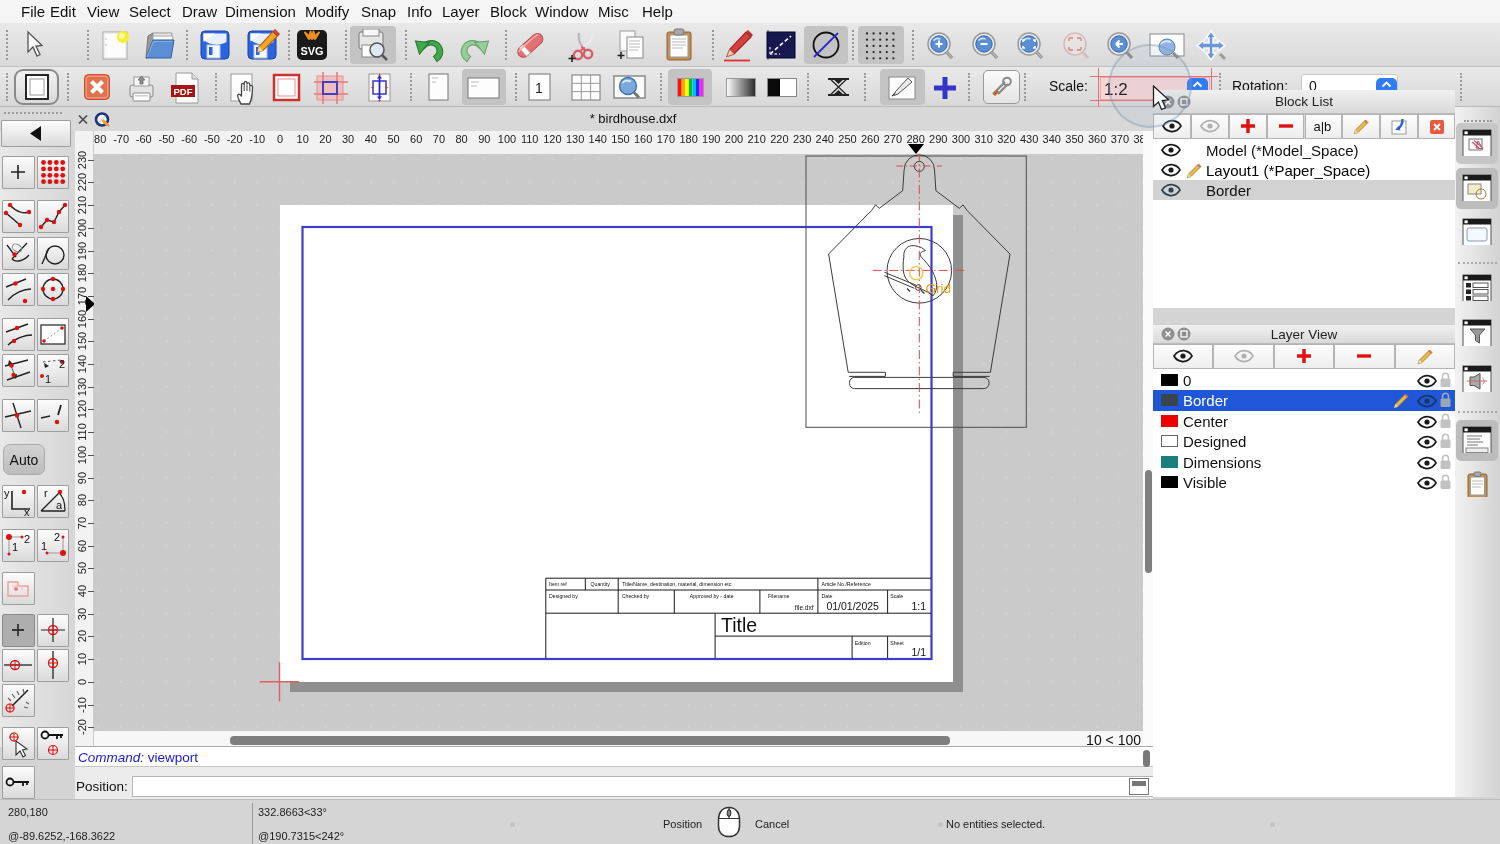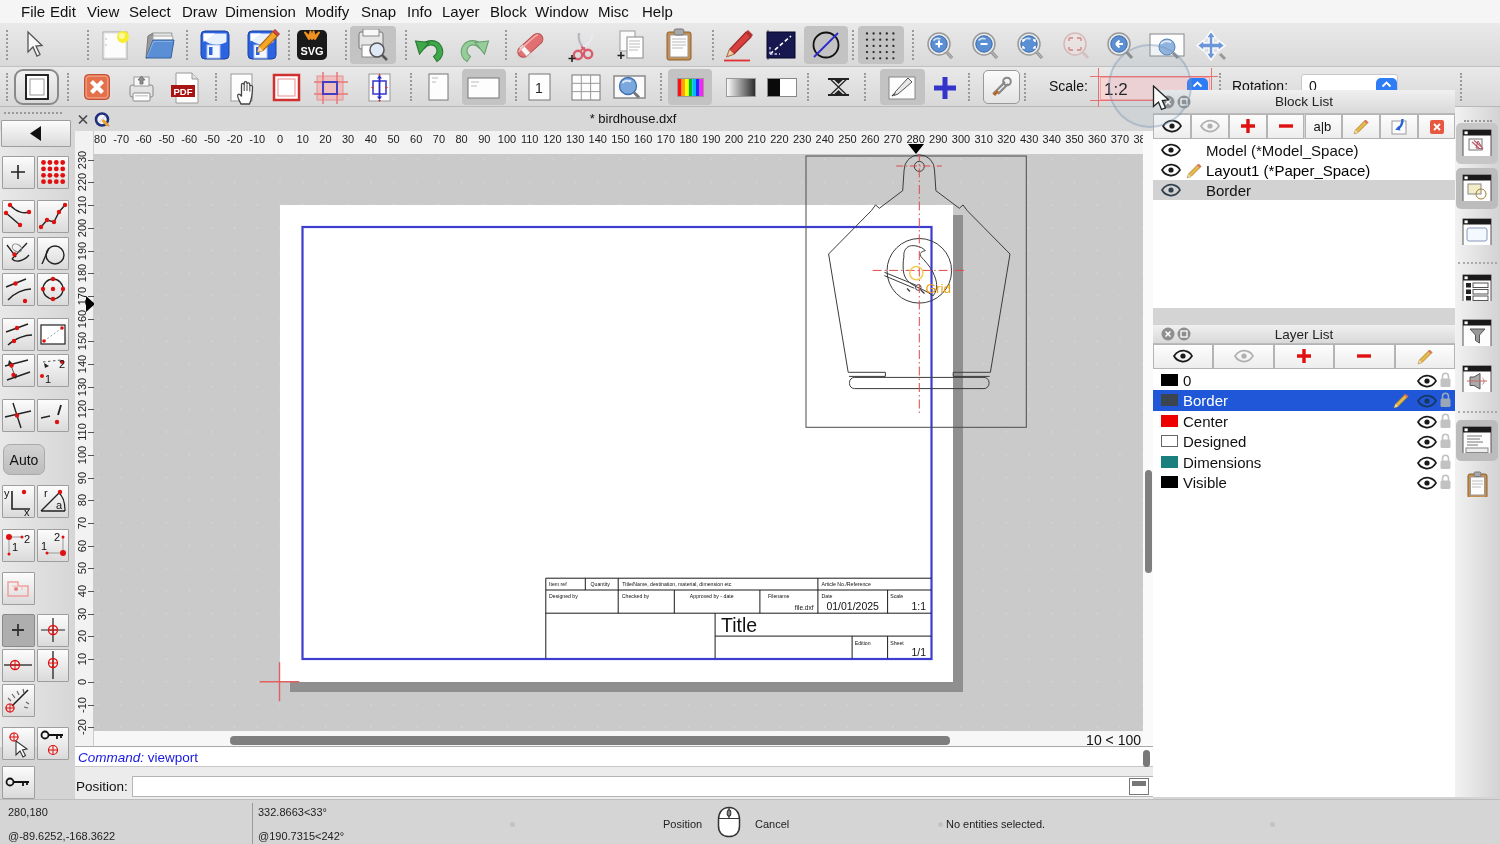--- a/index.html
+++ b/index.html
@@ -919,21 +919,21 @@
     <div style="position:absolute;left:53px;top:72px;font-size:15px;color:#000000">Layout1 (*Paper_Space)</div>
     <div style="position:absolute;left:0;top:90px;width:302px;height:20px;background:#d2d2d2"></div>
     <svg style="position:absolute;left:8px;top:93px" width="20" height="14" viewBox="0 0 20 14">
       <path d="M1 7 C4 2.2 9 1 12 1.8 C15 2.4 18 4.5 19 7 C16 11.5 12 13 8.5 12.4 C5 11.8 2.5 9.8 1 7 Z" fill="none" stroke="#30404e" stroke-width="1.7"></path>
       <circle cx="10" cy="7" r="2.6" fill="#30404e"></circle>
     </svg>
     <div style="position:absolute;left:53px;top:92px;font-size:15px;color:#111">Border</div>
   </div>
 <div class="abs" id="layerpanel">
     <div class="phead" style="top:0;height:19px">
-      <div style="position:absolute;left:0;width:302px;top:2px;text-align:center;font-size:13.5px;color:#222">Layer List</div>
+      <div style="position:absolute;left:0;width:302px;top:2px;text-align:center;font-size:13.5px;color:#222">Layer View</div>
     </div>
     <svg style="position:absolute;left:8px;top:2px" width="14" height="14">
       <circle cx="7" cy="7" r="6.5" fill="#8e8e8e"></circle>
       <path d="M4.5 4.5 L9.5 9.5 M9.5 4.5 L4.5 9.5" stroke="#fff" stroke-width="1.6"></path>
     </svg>
     <svg style="position:absolute;left:24px;top:2px" width="14" height="14">
       <circle cx="7" cy="7" r="6.5" fill="#8e8e8e"></circle>
       <rect x="4" y="4" width="6" height="6" fill="none" stroke="#fff" stroke-width="1.3"></rect>
     </svg>
     <div class="ptoolcell" style="left:0.0px;top:19px;width:60.4px;height:25px"></div>

